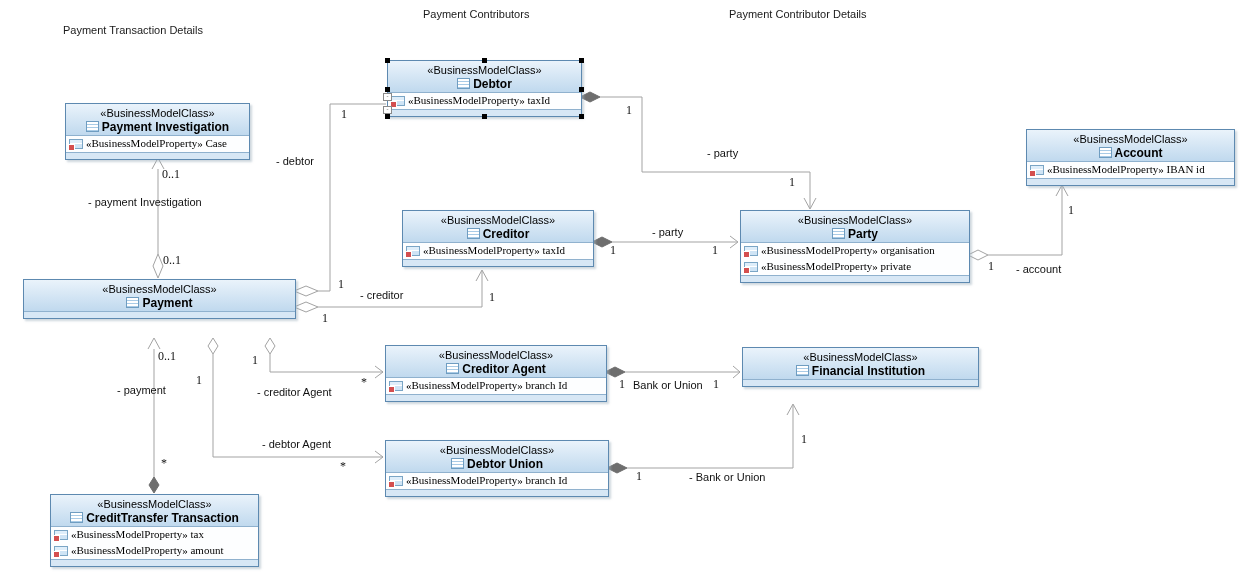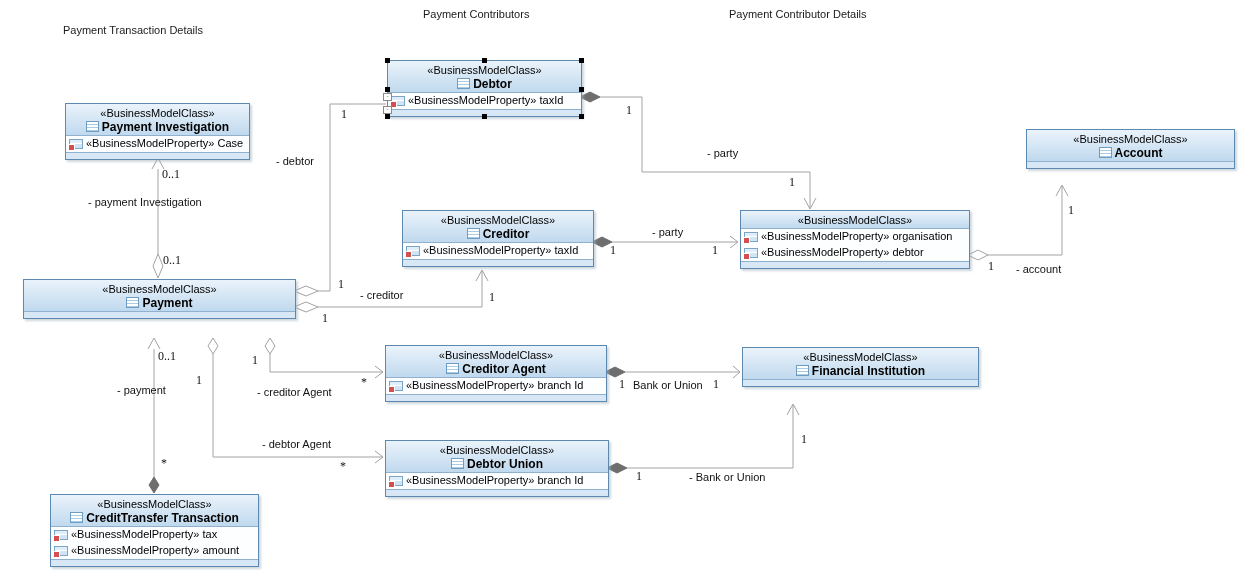--- a/index.html
+++ b/index.html
@@ -8,21 +8,21 @@
   .lane-header{position:absolute;font-size:11px;color:#1a1a1a;white-space:nowrap;}
 
   
   .uml-class{position:absolute;border:1px solid #5d89b0;background:#14b8a6;
              box-shadow:1.5px 2px 2px rgba(160,175,190,.5);font-size:11px;}
   .uml-class .hdr{background:linear-gradient(#eaf3fb,#c0d9ee);border-bottom:1px solid #8fb1ce;
                   text-align:center;padding:2px 2px 1px 2px;line-height:14px;}
   .uml-class .stereo{white-space:nowrap;}
   .uml-class .cname{font-weight:bold;font-size:12px;white-space:nowrap;}
   .uml-class .attr{background:#fdfeff;border-bottom:1px solid #8fb1ce;line-height:15px;height:15px;
-                   padding:0 2px 1px 3px;white-space:nowrap;display:flex;align-items:center;gap:3px;}
+                   padding:0 2px 1px 3px;white-space:nowrap;display:flex;align-items:center;gap:3px;font-family:Liberation Serif, serif;}
   .uml-class .strip{height:6px;background:#d7e7f5;}
   .cls-icon{display:inline-block;width:11px;height:9px;border:1px solid #6f9dc1;vertical-align:-1px;
             background:repeating-linear-gradient(to bottom,#ffffff 0 2px,#a9cbe6 2px 3px);margin-right:3px;}
   .attr-icon{position:relative;display:inline-block;width:12px;height:8px;border:1px solid #7aa5c5;
              background:linear-gradient(#dfeefa 0 3px,#ffffff 3px 4px,#cfe4f5 4px 8px);flex:0 0 auto;}
   .attr-icon::after{content:"";position:absolute;left:-2px;bottom:-3px;width:5px;height:5px;
                     background:#d44f4f;border:1px solid #ffffff;}
   
   .handle{position:absolute;width:5px;height:5px;background:#000;}
   .tick{position:absolute;left:-5px;width:7px;height:6px;background:#fff;border:1px solid #8a8a8a;font-size:6px;line-height:5px;text-align:center;color:#555;}
@@ -155,37 +155,42 @@
     <div class="attr">
         <span class="attr-icon"></span>
         <span>«BusinessModelProperty» taxId</span>
       </div>
     <div class="strip"></div>
   </div>
 
   <div class="uml-class" style="left:740px;top:210px;width:228px">
     <div class="hdr">
       <div class="stereo">«BusinessModelClass»</div>
+      <div class="cname"><span class="cls-icon"></span><span>Party</span></div>
     </div>
     <div class="attr" style="border-bottom:none">
         <span class="attr-icon"></span>
         <span>«BusinessModelProperty» organisation</span>
       </div>
     <div class="attr">
         <span class="attr-icon"></span>
-        <span>«BusinessModelProperty» debtor</span>
+        <span>«BusinessModelProperty» private</span>
       </div>
     <div class="strip"></div>
   </div>
 
   <div class="uml-class" style="left:1026px;top:129px;width:207px">
     <div class="hdr">
       <div class="stereo">«BusinessModelClass»</div>
       <div class="cname"><span class="cls-icon"></span><span>Account</span></div>
     </div>
+    <div class="attr">
+        <span class="attr-icon"></span>
+        <span>«BusinessModelProperty» IBAN id</span>
+      </div>
     <div class="strip"></div>
   </div>
 
   <div class="uml-class" style="left:23px;top:279px;width:271px">
     <div class="hdr">
       <div class="stereo">«BusinessModelClass»</div>
       <div class="cname"><span class="cls-icon"></span><span>Payment</span></div>
     </div>
     <div class="strip"></div>
   </div>

